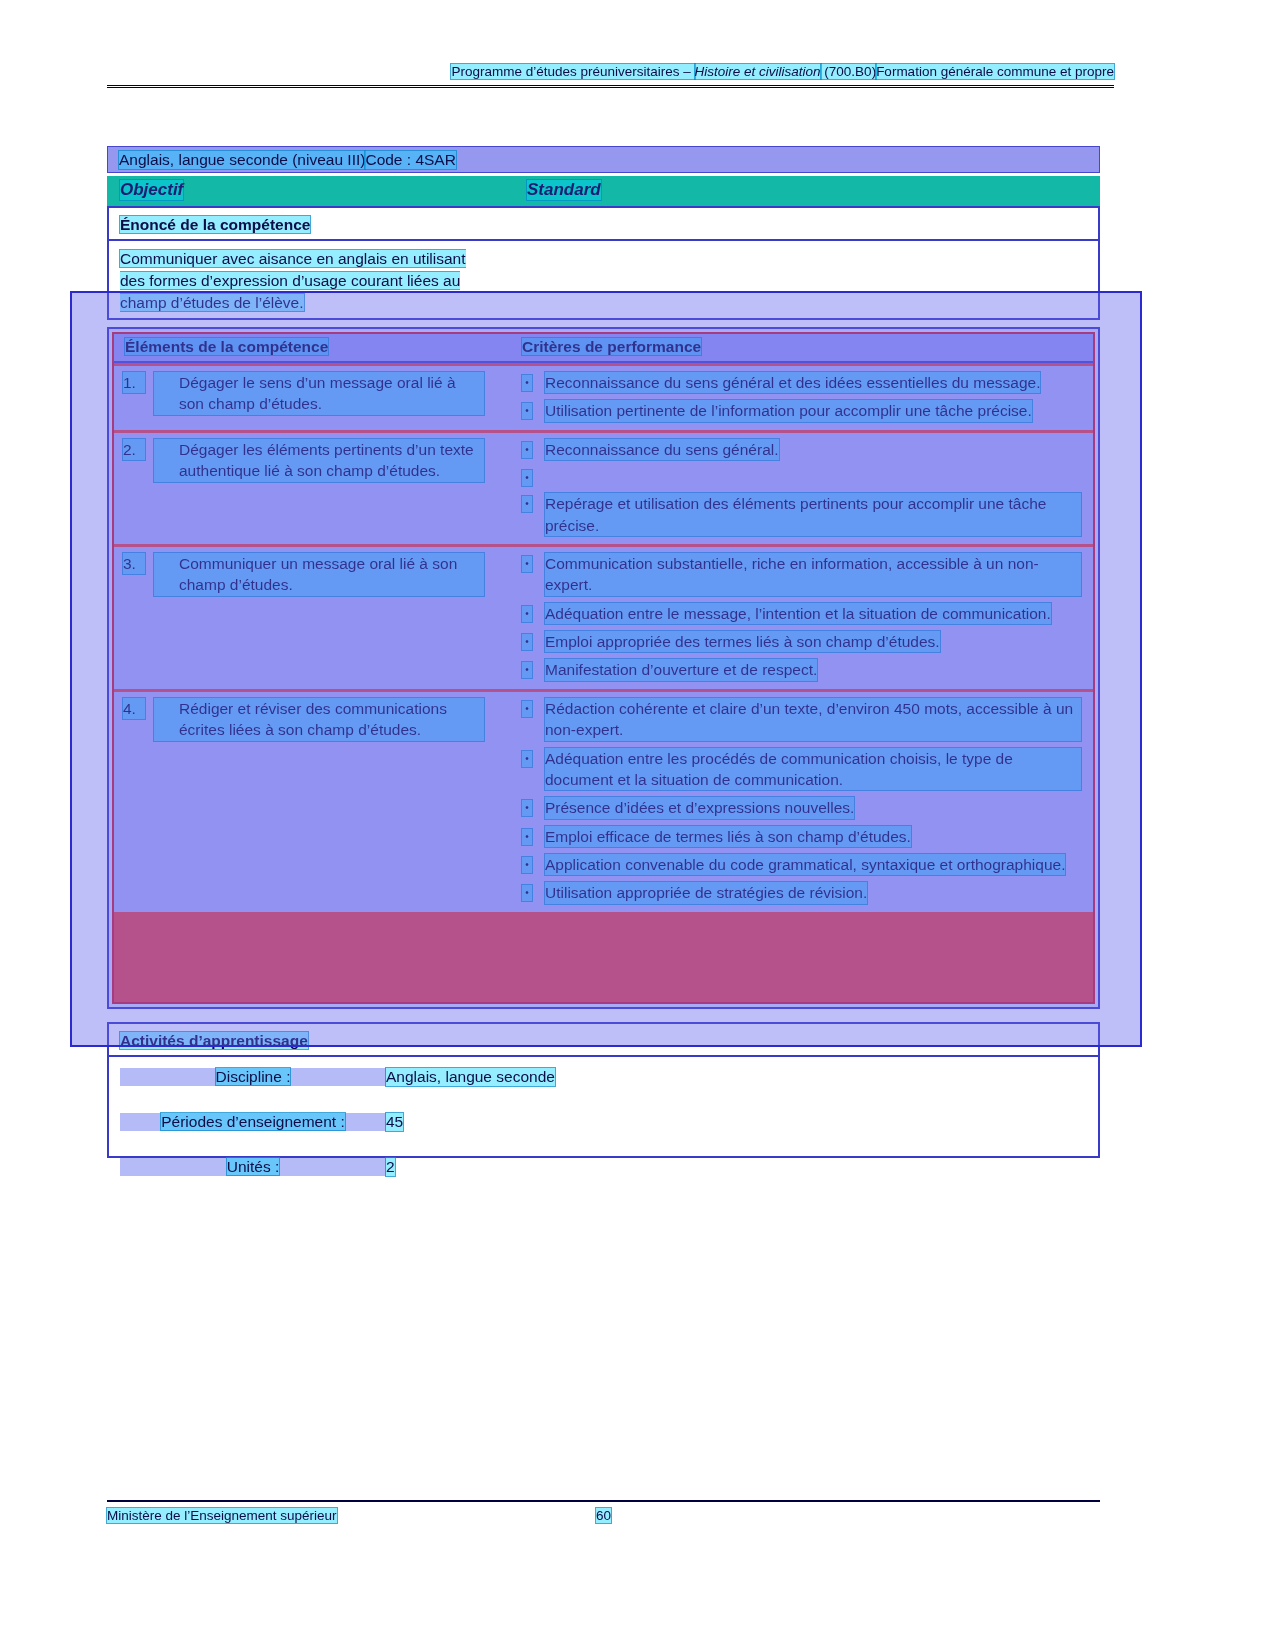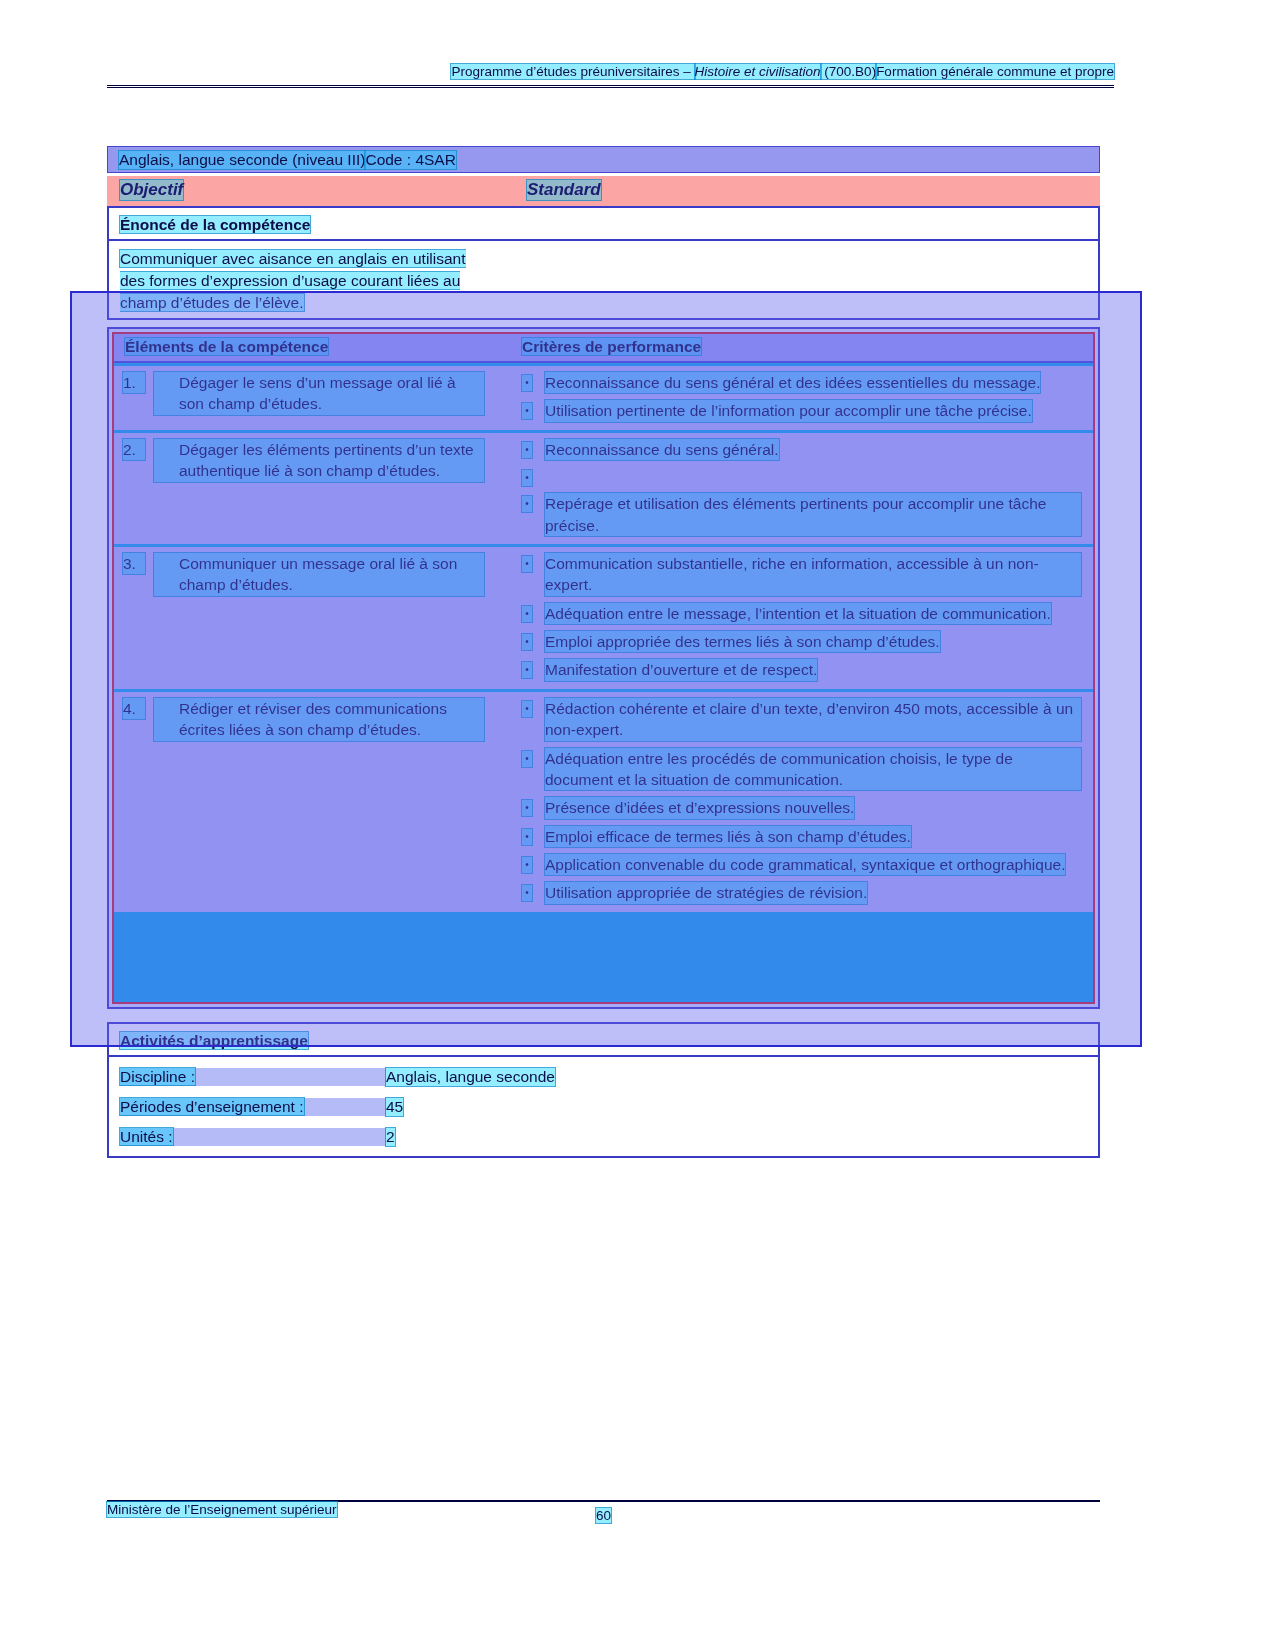--- a/index.html
+++ b/index.html
@@ -24,39 +24,39 @@
   .titlebar {
     position:absolute; left:107px; top:146px; width:993px; height:27px;
     background:#9698f0; border:1px solid #4646cf;
     display:flex; align-items:center; 
     padding:12px 11px; font-size:15.5px;
   }
 
   
   .objstd {
     position:absolute; left:107px; top:176px; width:993px; height:30px;
-    background:#fca5a5; font-size:17px; font-weight:bold; font-style:italic; color:#1c1c72;
+    background:#14b8a6; font-size:17px; font-weight:bold; font-style:italic; color:#1c1c72;
   }
   .objstd .obj { position:absolute; left:13px; top:4px; }
   .objstd .std { position:absolute; left:420px; top:4px; }
 
   
   .enonce {
     position:absolute; left:107px; top:206px; width:993px; height:114px;
     border:2px solid #3a3ac8; background:#ffffff;
   }
   .boxhead { font-weight:bold; font-size:15.5px; padding:8px 11px 5px; border-bottom:2px solid #3a3ac8; }
   .enonce .b { padding:7px 11px; width:380px; font-size:15.5px; line-height:1.42; }
 
   
   .tablewrap {
     position:absolute; left:107px; top:327px; width:993px; height:682px;
     border:2px solid #3a3ac8; background:#dcdefc; padding:3px;
   }
-  .tableinner { border:2px solid #d22030; height:100%; background:#0ea5e9; overflow:hidden; }
+  .tableinner { border:2px solid #d22030; height:100%; background:#ef4444; overflow:hidden; }
   .thead {
     display:grid; grid-template-columns:400px 1fr;
     background:#9b9df1; border-bottom:2px solid #4646cf;
     padding:4px 0 5px; font-weight:bold; font-size:15.5px;
   }
   .thead .c1 { padding-left:11px; }
   .thead .c2 { padding-left:8px; }
   .trow {
     display:grid; grid-template-columns:400px 1fr;
     background:#b2b4f5; margin-top:3px; padding:6px 0 8px;
@@ -68,29 +68,29 @@
   .crit { display:flex; gap:13px; margin-bottom:7px; font-size:15.5px; line-height:1.38; }
   .crit:last-child { margin-bottom:0; }
   .crit .bullet { flex:0 0 10px; font-size:10px; line-height:16px; height:16px; margin-top:3px; text-align:center; }
   .crit .txt2 { max-width:538px; }
 
   
   .activites {
     position:absolute; left:107px; top:1022px; width:993px; height:136px;
     border:2px solid #3a3ac8; background:#ffffff;
   }
-  .fields { padding:11px 11px 0; display:flex; flex-direction:column; gap:12px; font-size:15.5px; }
+  .fields { padding:11px 11px 0; display:flex; flex-direction:column; gap:27px; font-size:15.5px;text-align:center; }
   .frow { display:flex; }
   .flabel { width:266px; background:#b5bbf6; }
   .fvalue { }
 
   
   .pagefoot {
     position:absolute; left:107px; top:1500px; width:993px;
-    border-top:2px solid #00003c; font-size:13.5px;
+    border-top:2px solid #00003c; padding-top:6px; font-size:13.5px;
   }
   .pagefoot .center { position:absolute; left:0; right:0; top:6px; text-align:center; }
 
   
   .overlay {
     position:absolute; left:70px; top:291px; width:1072px; height:756px;
     background:rgba(100,100,238,0.42); border:2px solid #2a2ad0;
     pointer-events:none; z-index:30;
   }
 </style>

